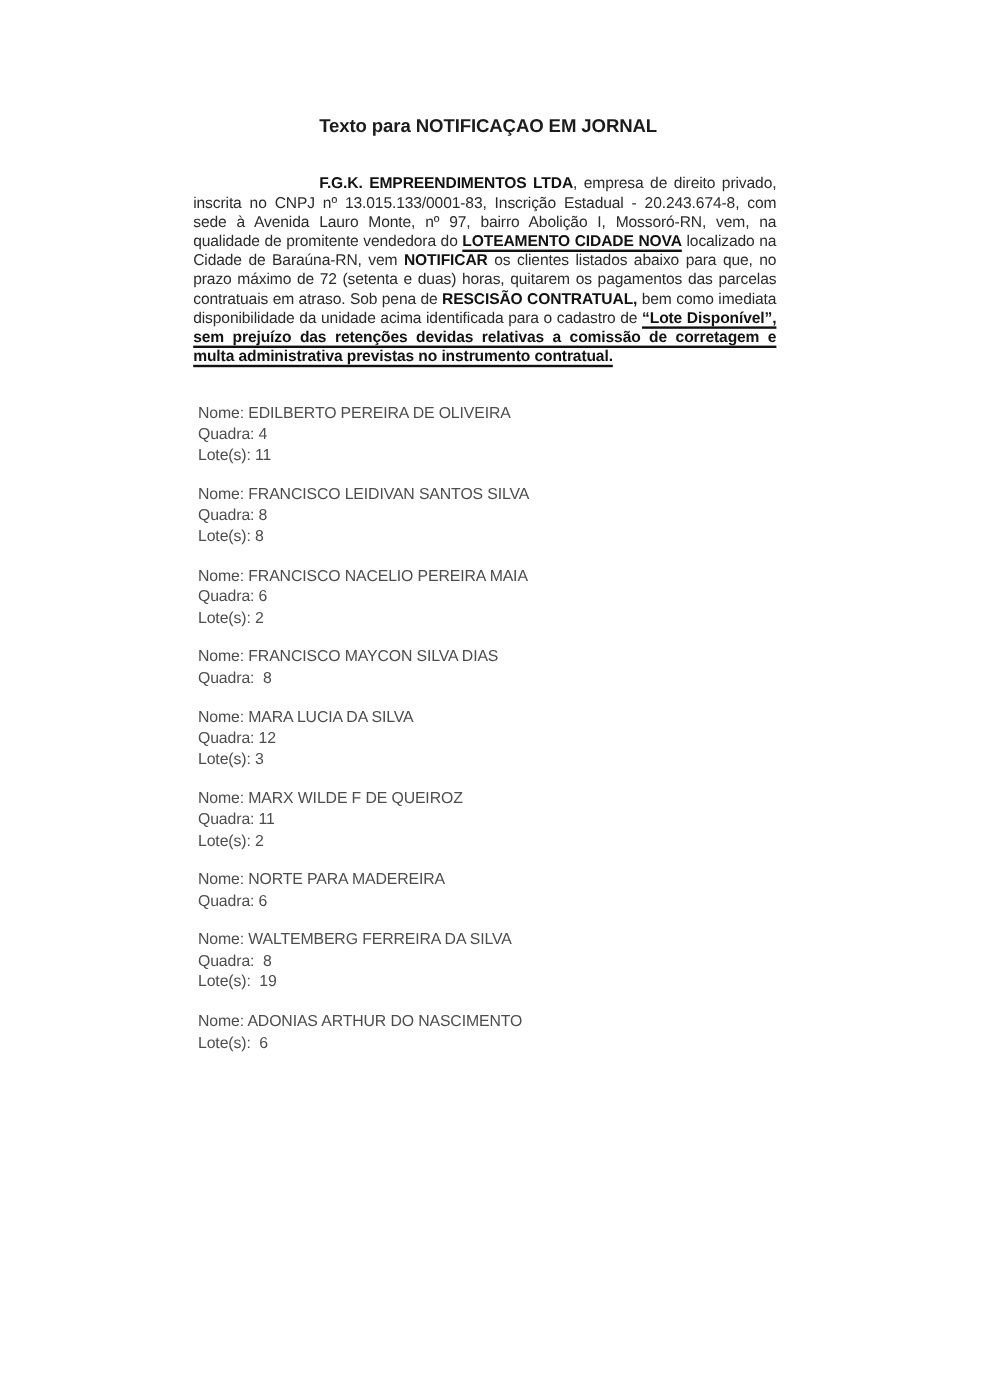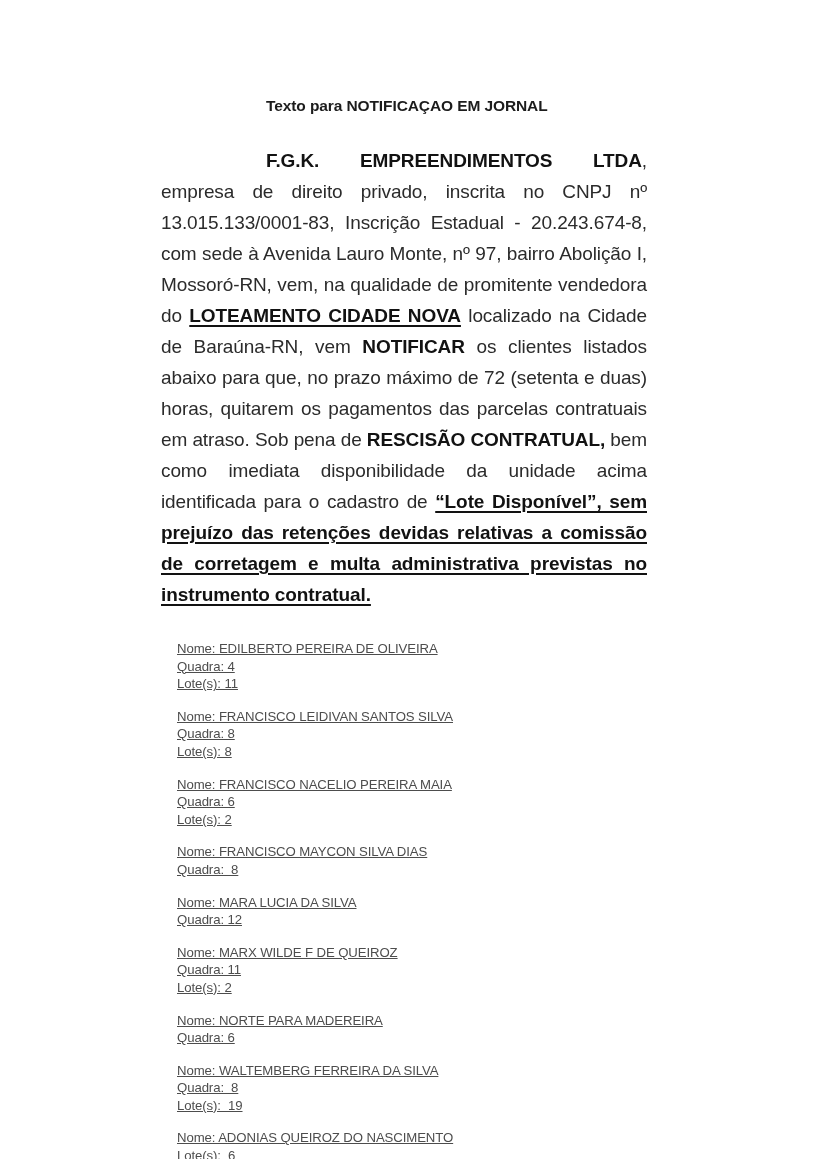--- a/index.html
+++ b/index.html
@@ -26,44 +26,43 @@
     font-size: 15.5px;
     line-height: 20px;
     font-weight: bold;
     color: #1c1c1c;
     letter-spacing: -0.1px;
   }
   .intro {
     margin: 29px 12px 0 0;
     text-align: justify;
     text-indent: 105px;
-    font-size: 19px;
-    line-height: 31px;
+    font-size: 13px;
+    line-height: 16px;
     color: #2b2b2b;
     letter-spacing: -0.1px;
   }
   .intro .b {
     font-weight: bold;
     color: #121212;
   }
   .intro .u {
     text-decoration: underline;
     text-decoration-thickness: 1.5px;
     text-underline-offset: 3px;
   }
   .client-list {
     margin-top: 30px;
     font-size: 13.2px;
     line-height: 17.6px;
     color: #4d4d4d;
     letter-spacing: -0.1px;
   }
   .client {
-    margin: 0 0 15px 16px;
-    text-decoration: underline;
+    margin: 0 0 15px 4px;
   }
   .client .line {
     white-space: pre-wrap;
   }
 </style>
 </head>
 <body>
 
 <div class="page">
 
@@ -92,38 +91,39 @@
 
 
   <div class="client">
     <div class="line">Nome: FRANCISCO MAYCON SILVA DIAS</div>
     <div class="line">Quadra:  8</div>
   </div>
 
   <div class="client">
     <div class="line">Nome: MARA LUCIA DA SILVA</div>
     <div class="line">Quadra: 12</div>
+    <div class="line">Lote(s): 3</div>
   </div>
 
   <div class="client">
     <div class="line">Nome: MARX WILDE F DE QUEIROZ</div>
     <div class="line">Quadra: 11</div>
     <div class="line">Lote(s): 2</div>
   </div>
 
   <div class="client">
     <div class="line">Nome: NORTE PARA MADEREIRA</div>
     <div class="line">Quadra: 6</div>
   </div>
 
   <div class="client">
     <div class="line">Nome: WALTEMBERG FERREIRA DA SILVA</div>
     <div class="line">Quadra:  8</div>
     <div class="line">Lote(s):  19</div>
   </div>
 
   <div class="client">
-    <div class="line">Nome: ADONIAS QUEIROZ DO NASCIMENTO</div>
+    <div class="line">Nome: ADONIAS ARTHUR DO NASCIMENTO</div>
     <div class="line">Lote(s):  6</div>
   </div>
 </div>
 
 </div>
 
 </body></html>

